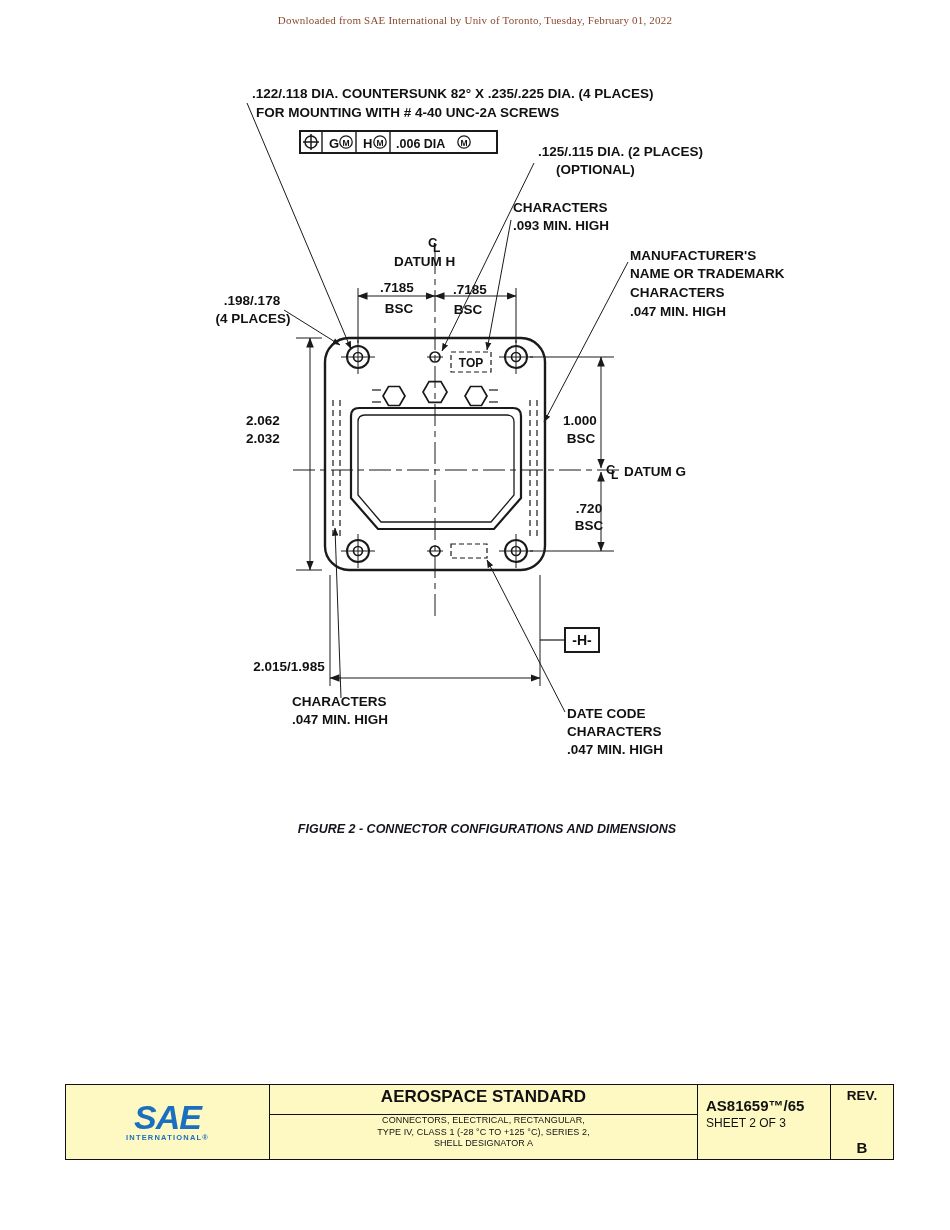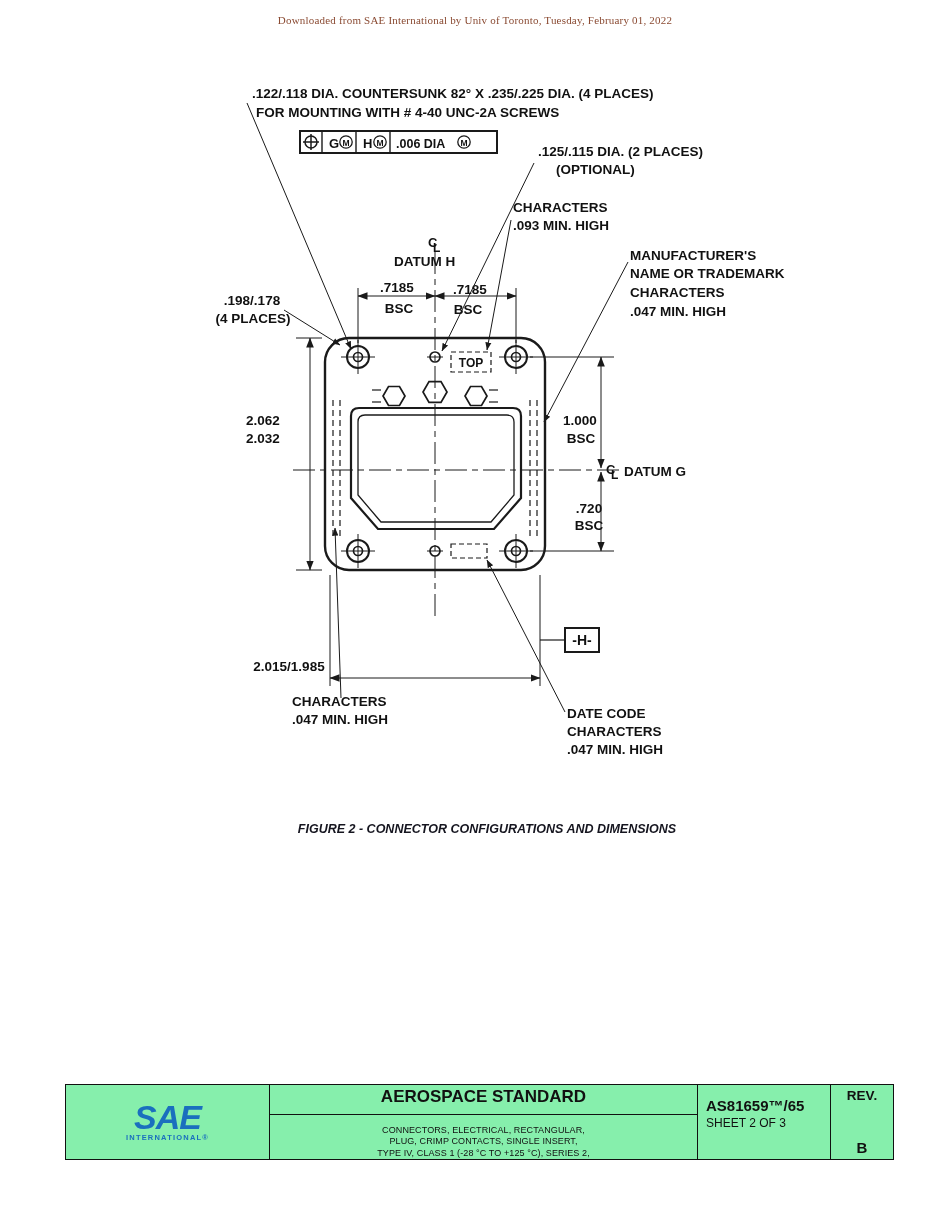--- a/index.html
+++ b/index.html
@@ -37,21 +37,21 @@
     font-weight: bold;
     color: #15151f;
     margin-top: 19px;
   }
   .titleblock {
     position: absolute;
     left: 65px; top: 1084px;
     width: 829px; height: 76px;
     border: 1.6px solid #111;
     display: flex;
-    background: #86efac;
+    background: #fef9c3;
   }
   .tb-cell { border-right: 1.4px solid #111; }
   .tb-cell:last-child { border-right: none; }
   .logo-cell {
     width: 204px;
     display: flex; flex-direction: column;
     align-items: center; justify-content: center;
   }
   .sae-word {
     font-size: 34px; font-weight: bold; font-style: italic;
@@ -61,21 +61,21 @@
     font-size: 7.5px; font-weight: bold;
     color: #1a6fbe; letter-spacing: 1.2px; margin-top: 1px;
   }
   .mid-cell { flex: 1; display: flex; flex-direction: column; }
   .tb-title {
     font-size: 17px; font-weight: bold; text-align: center;
     padding: 2px 0 7px 0; border-bottom: 1.3px solid #111;
   }
   .tb-subtitle {
     flex: 1; display: flex; flex-direction: column;
-    justify-content: flex-end; text-align: center;
+    justify-content: flex-start; text-align: center;
     font-size: 9px; line-height: 11.5px; letter-spacing: .1px;
   }
   .num-cell {
     width: 133px; padding: 12px 12px 0 8px;
   }
   .doc-number { font-size: 15px; font-weight: bold; white-space: nowrap; }
   .sheet-line { font-size: 12px; margin-top: 2px; }
   .rev-cell {
     width: 62px; display: flex; flex-direction: column;
     align-items: center; justify-content: center; gap: 36px;
@@ -288,22 +288,22 @@
 
 <div class="titleblock">
   <div class="tb-cell logo-cell">
     <div class="sae-word">SAE</div>
     <div class="sae-sub">INTERNATIONAL®</div>
   </div>
   <div class="tb-cell mid-cell">
     <div class="tb-title">AEROSPACE STANDARD</div>
     <div class="tb-subtitle">
       <div>CONNECTORS, ELECTRICAL, RECTANGULAR,</div>
-      <div>PLUG, CRIMP CONTACTS, SINGLE INSERT,</div>
       <div>TYPE IV, CLASS 1 (-28 °C TO +125 °C), SERIES 2,</div>
+      <div>SHELL DESIGNATOR A</div>
     </div>
   </div>
   <div class="tb-cell num-cell">
     <div class="doc-number">AS81659™/65</div>
     <div class="sheet-line">SHEET 2 OF 3</div>
   </div>
   <div class="tb-cell rev-cell">
     <div class="rev-label">REV.</div>
     <div class="rev-value">B</div>
   </div>

